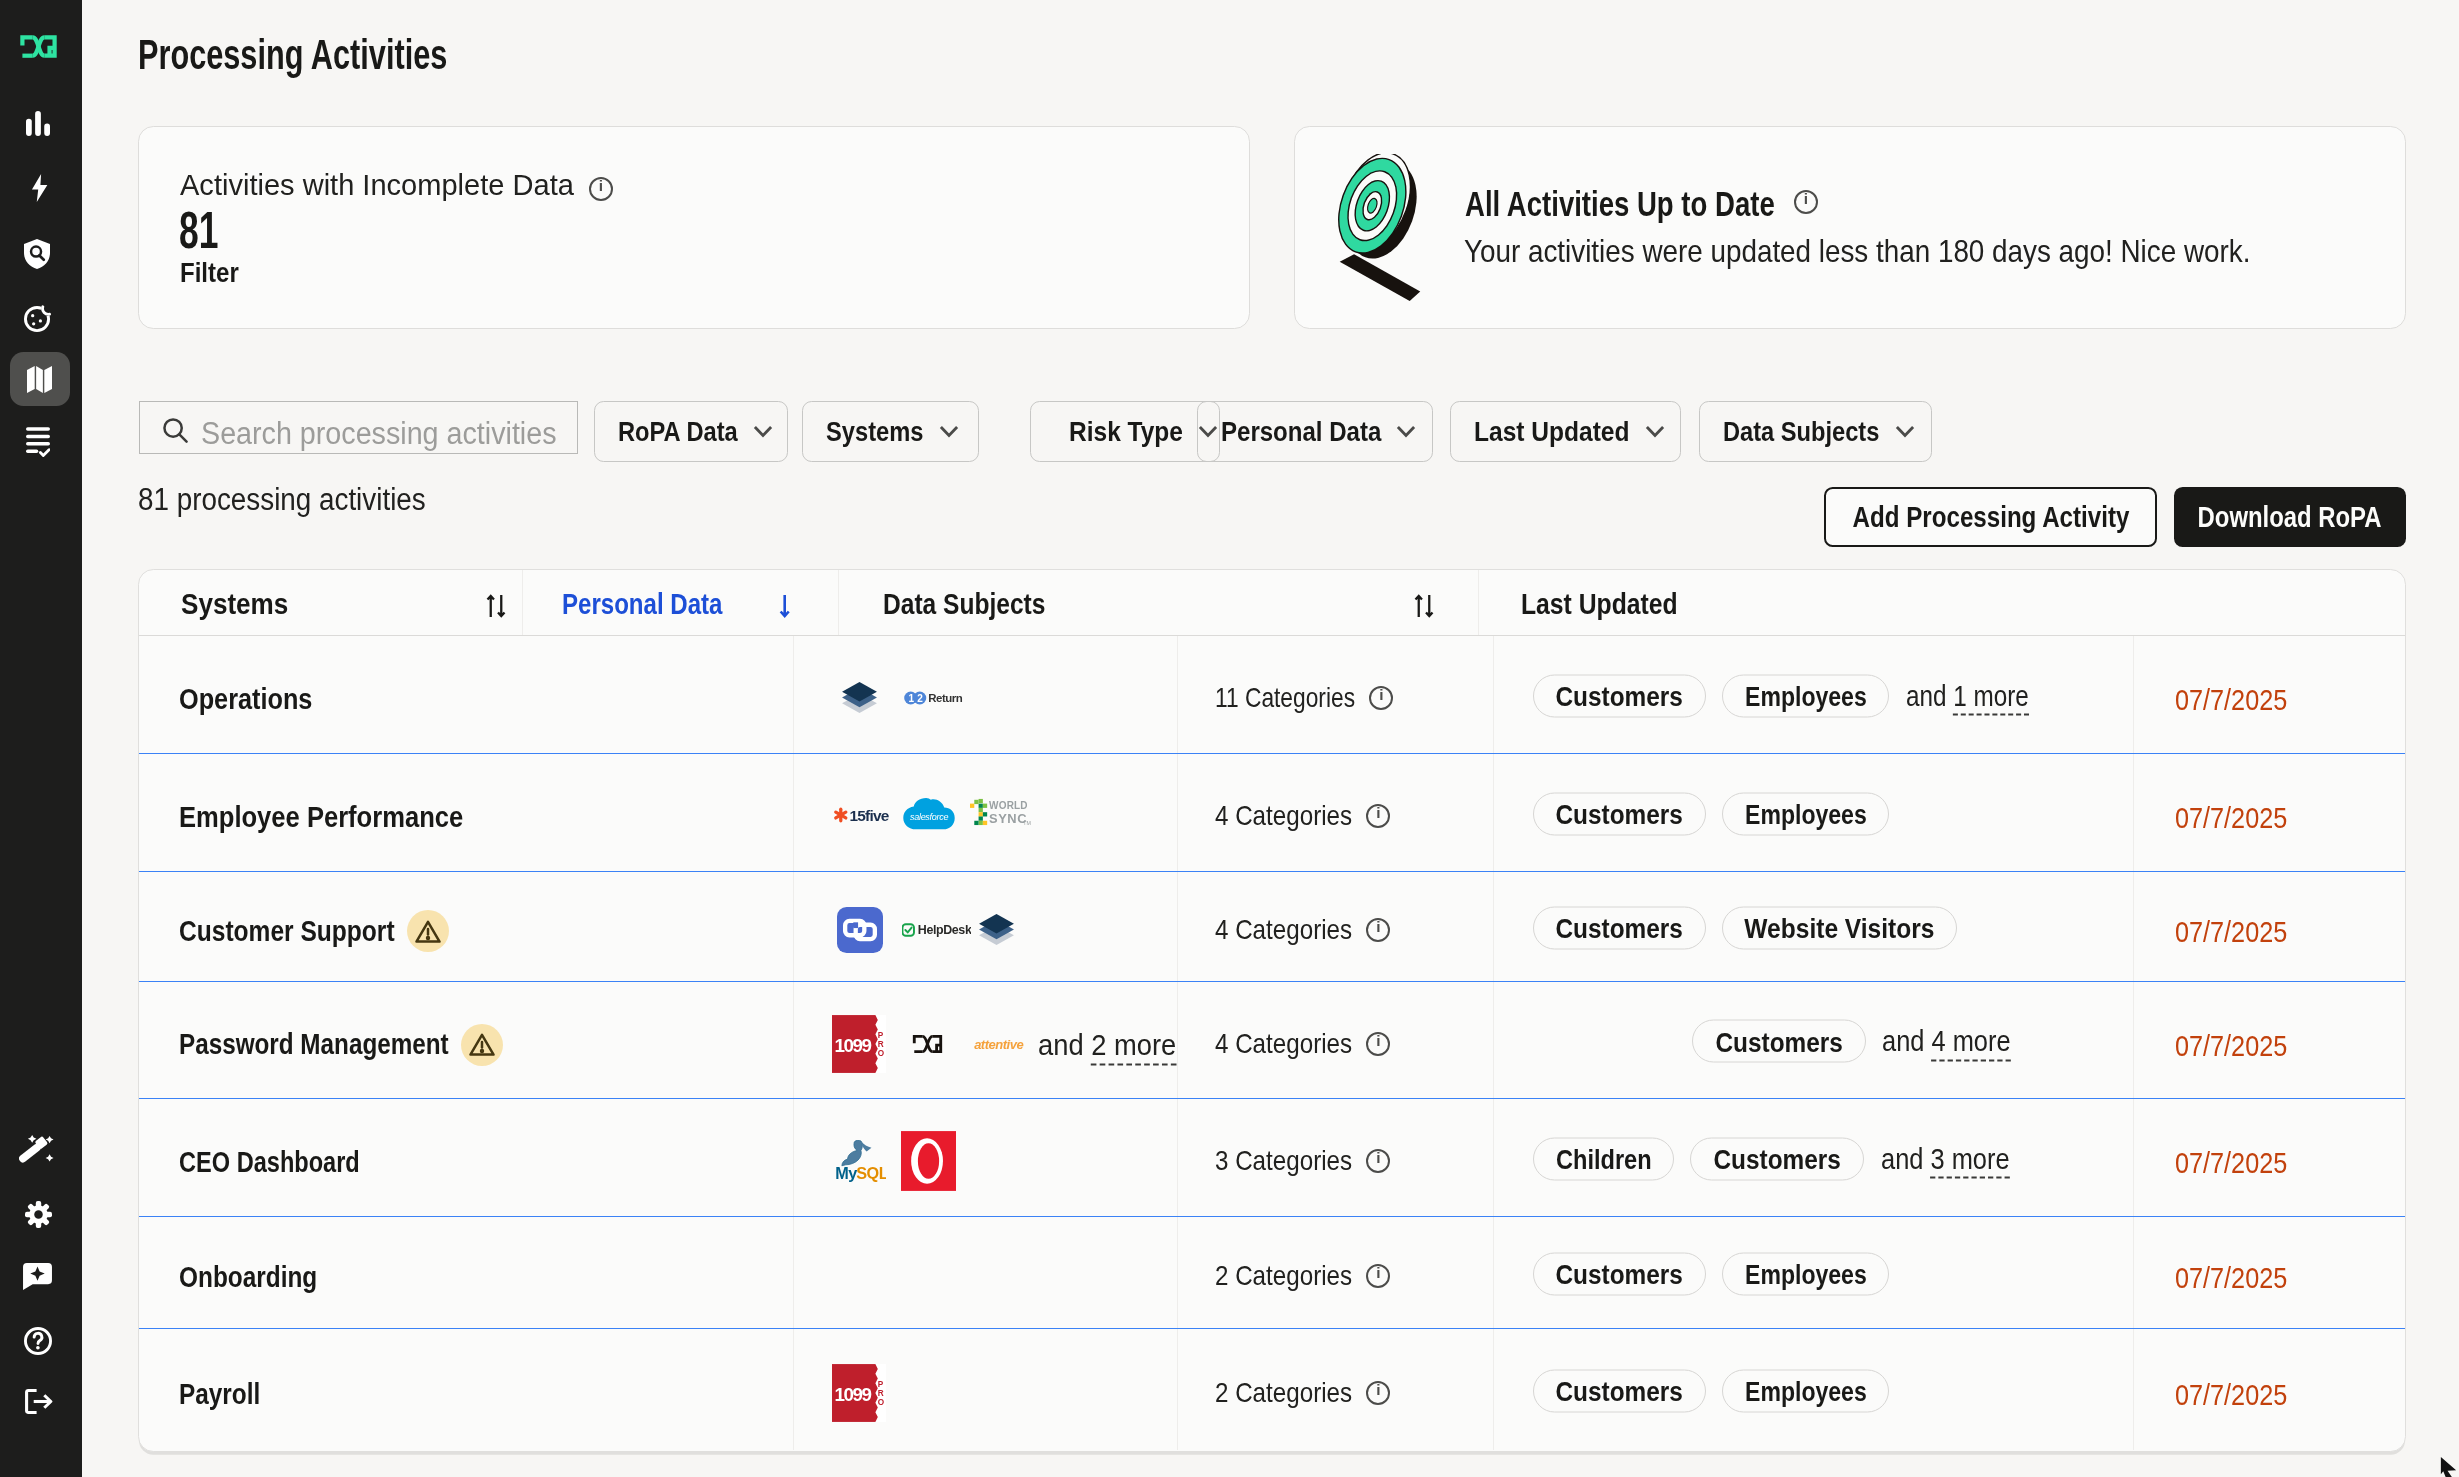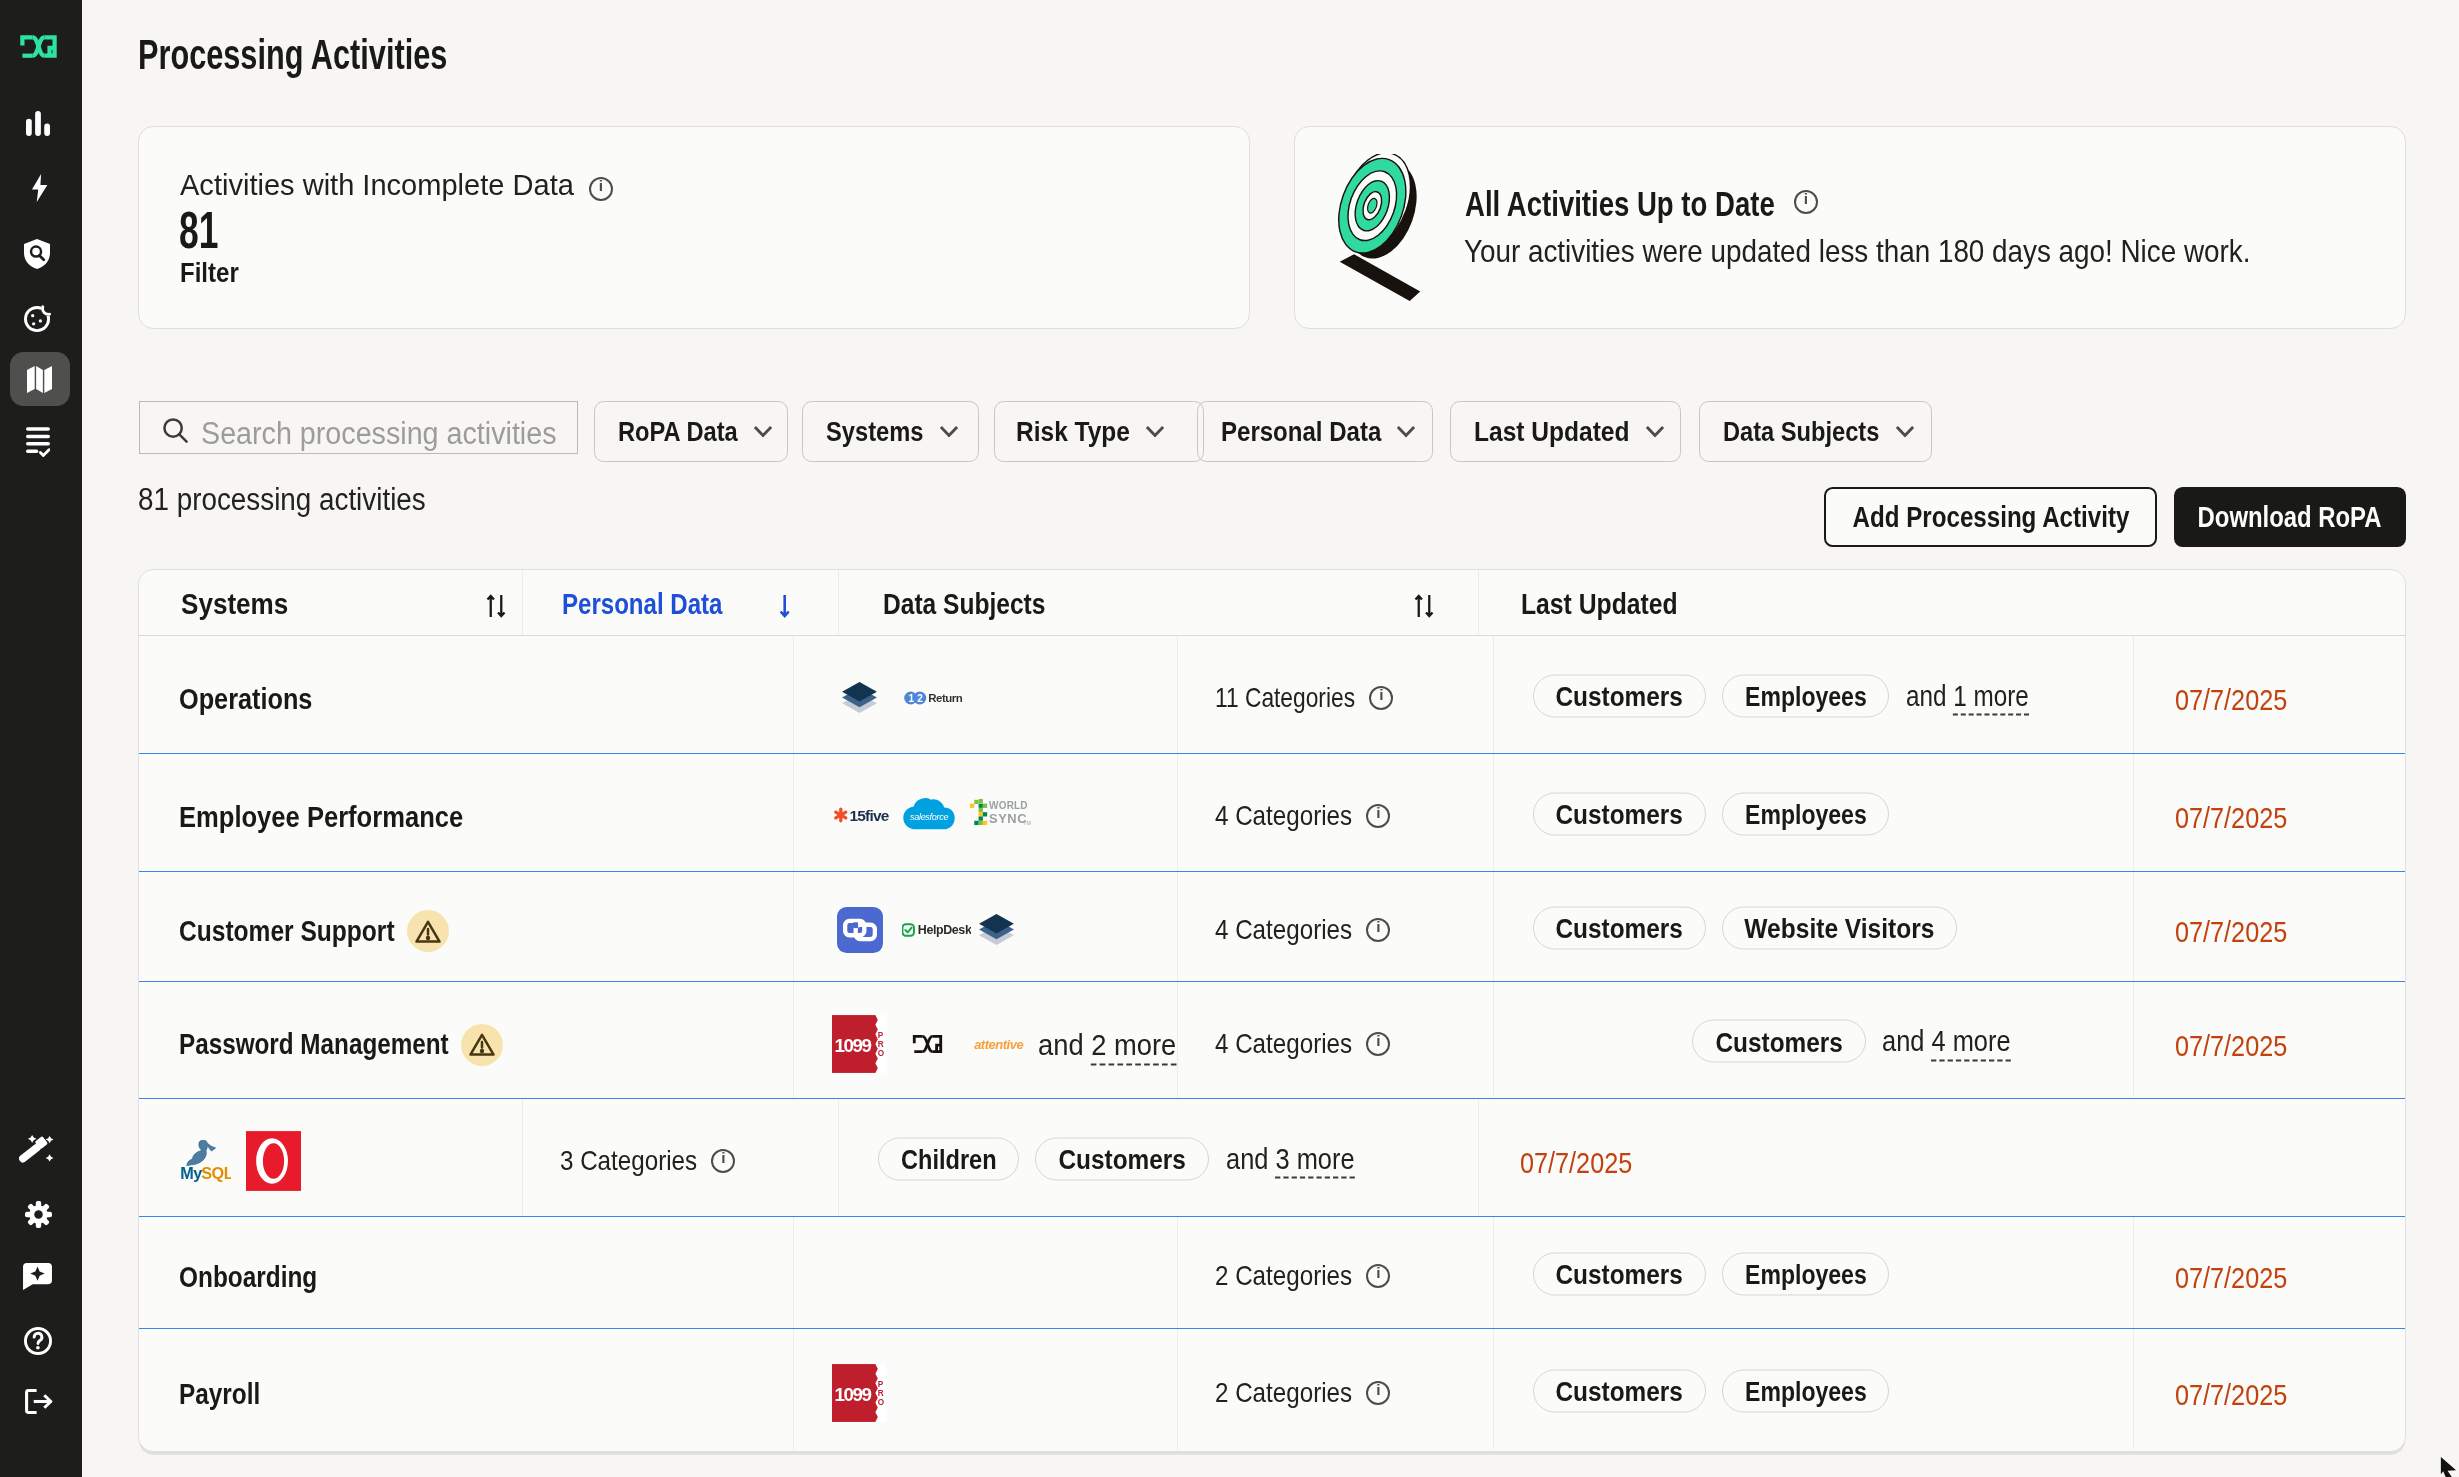--- a/index.html
+++ b/index.html
@@ -202,21 +202,21 @@
     <svg width="20" height="13.4" viewBox="0 0 21 14" fill="none" stroke="#4b4b49" stroke-width="3">
       <path d="M2 2 L10.5 11 L19 2"></path>
     </svg>
   </div>
 <div class="fbtn" style="left:802px; width:177px; padding-left:23px;">
     <span class="sx" style="width:97px; transform:scaleX(0.8465);">Systems</span>
     <svg width="20" height="13.4" viewBox="0 0 21 14" fill="none" stroke="#4b4b49" stroke-width="3">
       <path d="M2 2 L10.5 11 L19 2"></path>
     </svg>
   </div>
-<div class="fbtn" style="left:994px; width:210px; padding-left:21px;">
+<div class="fbtn" style="left:1030px; width:190px; padding-left:38px;">
     <span class="sx" style="width:113px; transform:scaleX(0.875);">Risk Type</span>
     <svg width="20" height="13.4" viewBox="0 0 21 14" fill="none" stroke="#4b4b49" stroke-width="3">
       <path d="M2 2 L10.5 11 L19 2"></path>
     </svg>
   </div>
 <div class="fbtn" style="left:1197px; width:236px; padding-left:23px;">
     <span class="sx" style="width:159px; transform:scaleX(0.8582);">Personal Data</span>
     <svg width="20" height="13.4" viewBox="0 0 21 14" fill="none" stroke="#4b4b49" stroke-width="3">
       <path d="M2 2 L10.5 11 L19 2"></path>
     </svg>
@@ -471,20 +471,25 @@
           </span>
           <span class="more"><span class="sx" style="width:128px; transform:scaleX(0.8764);">and <b>4 more</b></span></span>
         </span>
       </div>
     <div class="cell c5">
         <span class="dt"><span class="sx" style="width:111px; transform:scaleX(0.8411);">07/7/2025</span></span>
       </div>
   </div>
 
   <div class="trow" style="height:118px;">
+    <div class="cell c1">
+        <span class="aname">
+          <span class="sx" style="width:180px; transform:scaleX(0.8129);">CEO Dashboard</span>
+        </span>
+      </div>
     <div class="cell c2">
       <svg class="vcenter" style="left:40px;" width="52" height="42" viewBox="0 0 54 44">
           <path d="M21 2 C20 6 21 9 24 11 C18 12 14 16 14 20 C10 21 8 24 8 27 L12 26 C17 26 22 24 25 21 C28 18 29 14 28 11 C30 8 30 4 28 1 C26 0 23 0 21 2 Z" fill="#4d7da0" stroke="#2c6a8f" stroke-width="0.8"></path>
           <path d="M28 1 C31 5 35 7 39 8 L34 12 C31 9 28 5 28 1" fill="#4d7da0"></path>
           <text x="1" y="41" font-size="17" font-weight="bold" fill="#00618a" letter-spacing="-0.5">My</text>
           <text x="23" y="41" font-size="17" font-weight="bold" fill="#e48e00" letter-spacing="-0.5">SQL</text>
         </svg>
       <svg class="vcenter" style="left:107px;" width="55" height="60" viewBox="0 0 57 62">
           <rect width="57" height="62" fill="#e81b2c"></rect>
           <ellipse cx="27" cy="31" rx="16.5" ry="23.5" fill="#fff"></ellipse>

